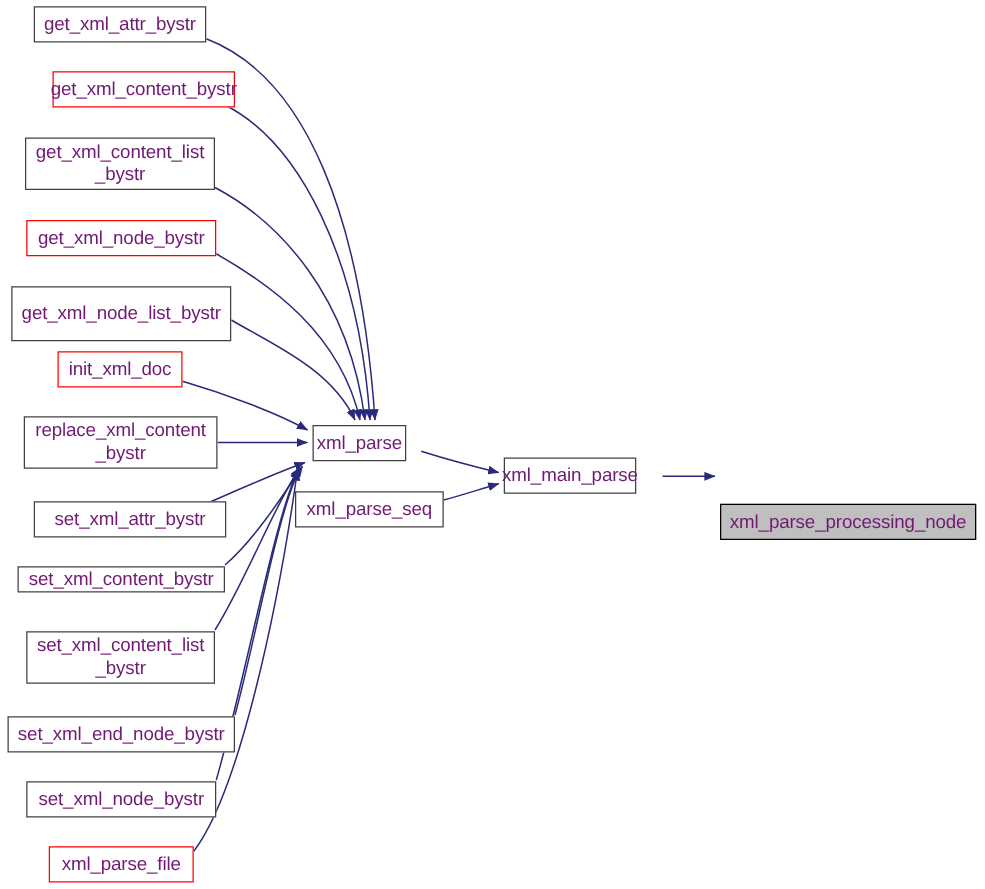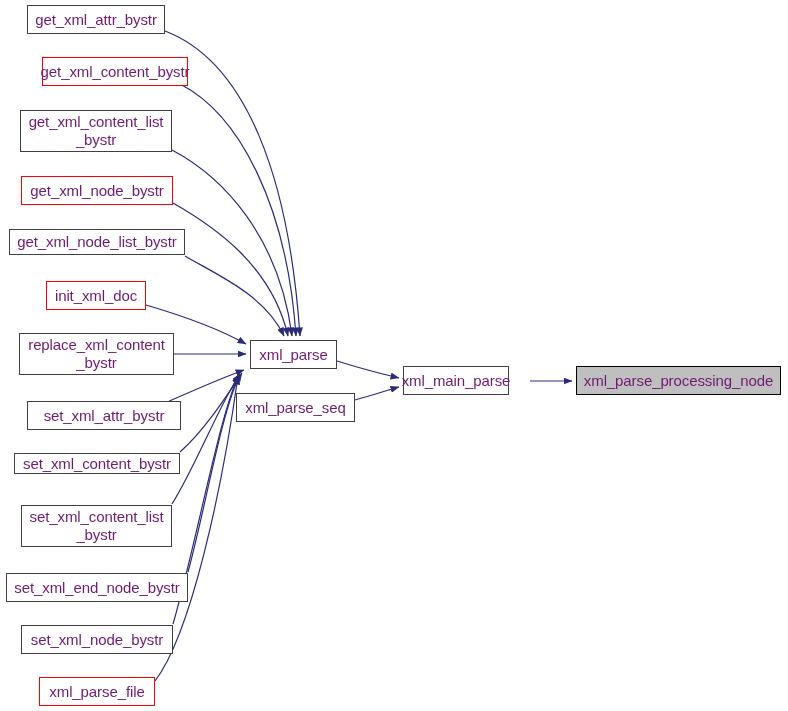--- a/index.html
+++ b/index.html
@@ -40,20 +40,21 @@
     letter-spacing: -0.1px;
     white-space: pre-line;
     z-index: 2;
   }
   .node.red {
     border-color: #ff0000;
   }
   .node.filled {
     background: #bfbfbf;
     border-color: #000000;
+    margin-top: 37px;
   }
   .node-label {
     display: block;
     white-space: pre-line;
   }
 </style>
 </head>
 <body>
 
 <div id="callgraph">
@@ -81,29 +82,29 @@
         <path d="M355,400 C370,396 385,391 399,387" fill="none" stroke="#2a2a7a" stroke-width="1.2" marker-end="url(#arrowhead)"></path>
         <path d="M530,381 L572,381" fill="none" stroke="#2a2a7a" stroke-width="1.2" marker-end="url(#arrowhead)"></path>
       </g>
   </svg>
   <div id="node-layer">
       <div class="node" style="left: 27px; top: 5px; width: 138px; height: 29px;"><span class="node-label">get_xml_attr_bystr</span></div>
       <div class="node red" style="left: 30px; top: 57px; width: 146px; height: 29px; margin-left: 12px;"><span class="node-label">get_xml_content_bystr</span></div>
       <div class="node" style="left: 20px; top: 110px; width: 152px; height: 42px;"><span class="node-label">get_xml_content_list
 _bystr</span></div>
       <div class="node red" style="left: 21px; top: 176px; width: 152px; height: 29px;"><span class="node-label">get_xml_node_bystr</span></div>
-      <div class="node" style="left: 9px; top: 229px; width: 176px; height: 26px;"><span class="node-label">get_xml_node_list_bystr</span></div>
+      <div class="node" style="left: 9px; top: 229px; width: 176px; height: 44px;"><span class="node-label">get_xml_node_list_bystr</span></div>
       <div class="node red" style="left: 46px; top: 281px; width: 100px; height: 29px;"><span class="node-label">init_xml_doc</span></div>
       <div class="node" style="left: 19px; top: 333px; width: 155px; height: 42px;"><span class="node-label">replace_xml_content
 _bystr</span></div>
       <div class="node" style="left: 27px; top: 401px; width: 154px; height: 29px;"><span class="node-label">set_xml_attr_bystr</span></div>
       <div class="node" style="left: 14px; top: 453px; width: 166px; height: 21px;"><span class="node-label">set_xml_content_bystr</span></div>
       <div class="node" style="left: 21px; top: 505px; width: 151px; height: 42px;"><span class="node-label">set_xml_content_list
 _bystr</span></div>
       <div class="node" style="left: 6px; top: 573px; width: 182px; height: 29px;"><span class="node-label">set_xml_end_node_bystr</span></div>
       <div class="node" style="left: 21px; top: 625px; width: 152px; height: 29px;"><span class="node-label">set_xml_node_bystr</span></div>
       <div class="node red" style="left: 39px; top: 677px; width: 116px; height: 29px;"><span class="node-label">xml_parse_file</span></div>
-      <div class="node" style="left: 250px; top: 340px; width: 87px; height: 29px;"><span class="node-label">xml_parse</span></div>
+      <div class="node" style="left: 250px; top: 340px; width: 75px; height: 29px;"><span class="node-label">xml_parse</span></div>
       <div class="node" style="left: 236px; top: 393px; width: 119px; height: 29px;"><span class="node-label">xml_parse_seq</span></div>
       <div class="node" style="left: 403px; top: 366px; width: 106px; height: 29px;"><span class="node-label">xml_main_parse</span></div>
       <div class="node filled" style="left: 576px; top: 366px; width: 205px; height: 29px;"><span class="node-label">xml_parse_processing_node</span></div>
     </div>
 </div>
 
 </body></html>

